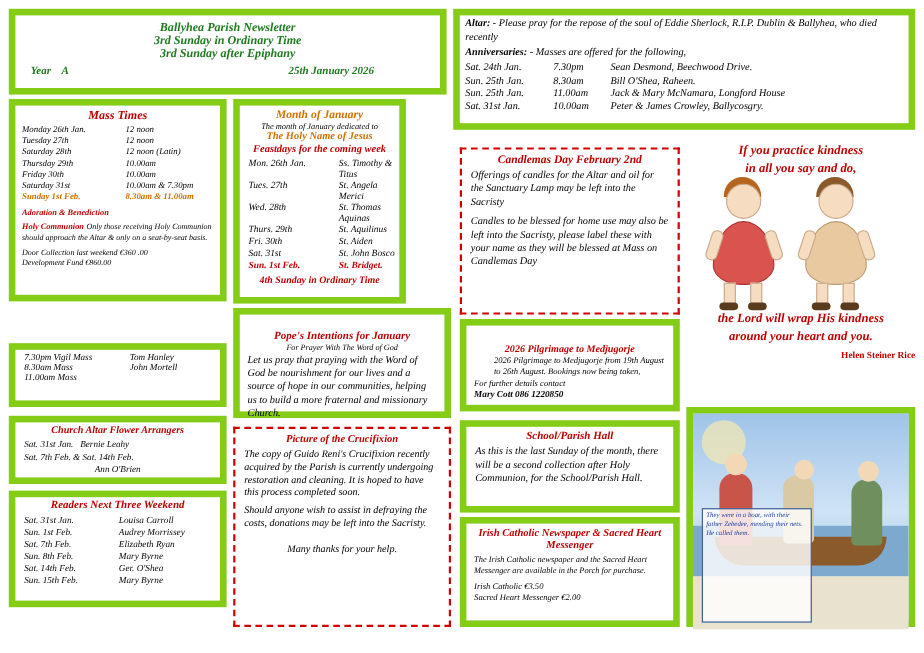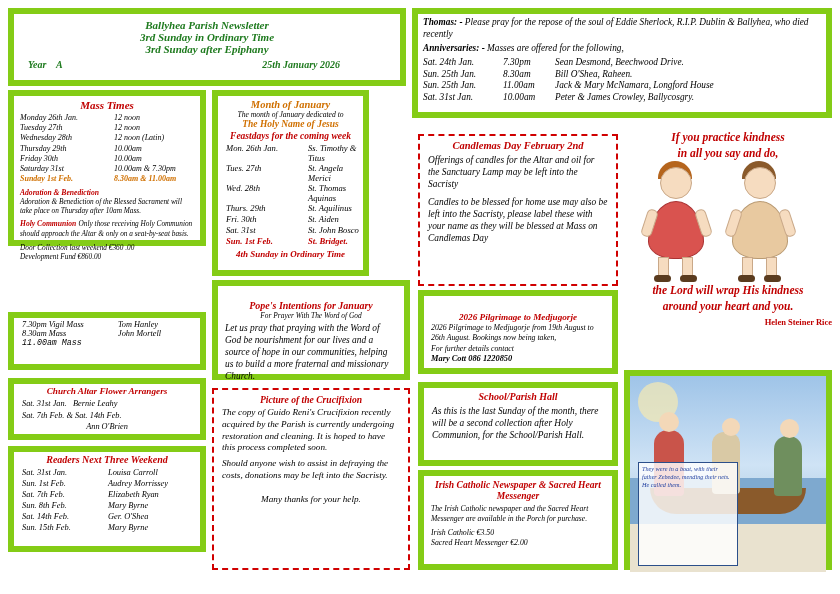--- a/index.html
+++ b/index.html
@@ -27,21 +27,21 @@
   table{border-collapse:collapse;width:100%;}
   td{vertical-align:top;padding:0;}
   .lh{line-height:1.28;}
   .hdr-it{font-style:italic;font-weight:bold;font-size:11px;}
 
   
   #hdr-left{left:8px;top:8px;width:398px;height:78px;}
   #hdr-right{left:412px;top:8px;width:420px;height:110px;}
 
   
-  #mass-times{left:8px;top:90px;width:198px;height:156px;}
+  #mass-times{left:8px;top:90px;width:198px;height:184px;}
   #collectors{left:8px;top:312px;width:198px;height:58px;}
   #flowers{left:8px;top:378px;width:198px;height:62px;}
   #readers{left:8px;top:446px;width:198px;height:106px;}
 
   
   #month{left:212px;top:90px;width:157px;height:186px;}
   #popes{left:212px;top:280px;width:198px;height:100px;}
   #crucifixion{left:212px;top:388px;width:198px;height:182px;}
 
   
@@ -82,21 +82,21 @@
       <span>Year</span>
       &nbsp;&nbsp;
       <span>A</span>
     </div>
     <div class="title-it green" style="font-size:10px;margin-right:46px;">25th January 2026</div>
   </div>
 </div>
 
 <div class="box" id="hdr-right">
   <div class="pad lh" style="font-size:9.3px;">
-    <div class="it"><span class="b">Thomas: -</span>
+    <div class="it"><span class="b">Altar: -</span>
       <span>Please pray for the repose of the soul of Eddie Sherlock, R.I.P. Dublin &amp; Ballyhea, who died recently</span></div>
     <div class="it" style="margin-top:2px;"><span class="b">Anniversaries: -</span>
       <span>Masses are offered for the following,</span></div>
     <table class="it" style="margin-top:2px;font-size:9.3px;">
       <tbody>
           <tr>
         <td style="width:80px;">Sat. 24th Jan.</td>
         <td style="width:52px;">7.30pm</td>
         <td>Sean Desmond, Beechwood Drive.</td>
       </tr>
@@ -126,21 +126,21 @@
     <tbody>
         <tr>
       <td style="width:94px;padding-left:6px;">Monday 26th Jan.</td>
       <td>12 noon</td>
     </tr>
     <tr>
       <td style="padding-left:6px;">Tuesday 27th</td>
       <td>12 noon</td>
     </tr>
     <tr>
-      <td style="padding-left:6px;">Wednesday 28th</td>
+      <td style="padding-left:6px;">Saturday 28th</td>
       <td>12 noon (Latin)</td>
     </tr>
     <tr>
       <td style="padding-left:6px;">Thursday 29th</td>
       <td>10.00am</td>
     </tr>
     <tr>
       <td style="padding-left:6px;">Friday 30th</td>
       <td>10.00am</td>
     </tr>
@@ -148,42 +148,41 @@
       <td style="padding-left:6px;">Saturday 31st</td>
       <td>10.00am  &amp;  7.30pm</td>
     </tr>
     <tr>
       <td class="b orange" style="padding-left:6px;">Sunday 1st Feb.</td>
       <td class="b orange">8.30am  &amp;  11.00am</td>
     </tr>
   </tbody>
     </table>
   <div class="it red b" style="font-size:7.6px;padding-left:6px;margin-top:3px;">Adoration &amp; Benediction</div>
-  <div class="it xs lh" style="padding:0 6px;">Adoration &amp; Benediction of the Blessed Sacrament will take place on Thursday after 10am Mass.</div>
   <div style="padding:0 6px;margin-top:3px;">
     <span class="it red b" style="font-size:7.6px;">Holy Communion</span>
     <span class="it xs">Only those receiving Holy Communion should approach the Altar &amp; only on a seat-by-seat basis.</span>
   </div>
   <div class="it xs" style="padding:0 6px;margin-top:5px;">Door Collection last weekend   €360 .00</div>
   <div class="it xs" style="padding:0 6px;">Development Fund         €860.00</div>
 </div>
 
 <div class="box" id="collectors">
   <table class="it" style="font-size:8.3px;margin-top:2px;">
     <tbody>
         <tr>
       <td style="width:96px;padding-left:8px;">7.30pm Vigil Mass</td>
       <td>Tom Hanley</td>
     </tr>
     <tr>
       <td style="padding-left:8px;">8.30am Mass</td>
       <td>John Mortell</td>
     </tr>
     <tr>
-      <td style="padding-left:8px;font-family:Liberation Mono, monospace;">11.00am Mass</td>
+      <td style="padding-left:8px;">11.00am Mass</td>
       <td></td>
     </tr>
   </tbody>
     </table>
 </div>
 
 <div class="box" id="flowers">
   <div class="ctr title-it red" style="font-size:9.2px;margin-top:2px;">Church Altar Flower Arrangers</div>
   <div class="it" style="font-size:8.3px;padding-left:8px;margin-top:3px;">
     <span>Sat. 31st Jan.</span>&nbsp;&nbsp;
@@ -279,21 +278,21 @@
 </div>
 
 <div class="nb dashed-red" id="candlemas">
   <div class="ctr title-it red" style="font-size:10.5px;margin-top:4px;">Candlemas Day February 2nd</div>
   <div class="it lh" style="font-size:9.4px;padding:3px 8px;">Offerings of candles for the Altar and oil for the Sanctuary Lamp may be left into the Sacristy</div>
   <div class="it lh" style="font-size:9.4px;padding:3px 8px;">Candles to be blessed for home use may also be left into the Sacristy, please label these with your name as they will be blessed at Mass on Candlemas Day</div>
 </div>
 
 <div class="box" id="pilgrimage">
   <div class="ctr title-it red" style="font-size:9.2px;margin-top:16px;">2026    Pilgrimage to Medjugorje</div>
-  <div class="it lh" style="font-size:7.8px;padding:1px 7px;">2026 Pilgrimage to Medjugorje from 19th August to 26th August. Bookings now being taken,</div>
+  <div class="it lh" style="font-size:7.8px;padding:1px 7px;margin-left:18px;">2026 Pilgrimage to Medjugorje from 19th August to 26th August. Bookings now being taken,</div>
   <div class="it" style="font-size:7.8px;padding:0 7px;">For further details contact</div>
   <div class="it b" style="font-size:8.4px;padding:1px 7px;">Mary Cott     086 1220850</div>
 </div>
 
 <div class="box" id="school">
   <div class="ctr title-it red" style="font-size:10px;margin-top:3px;">School/Parish Hall</div>
   <div class="it lh" style="font-size:9.4px;padding:3px 8px;">As this is the last Sunday of the month, there will be a second collection after Holy Communion, for the School/Parish Hall.</div>
 </div>
 
 <div class="box" id="irish">

